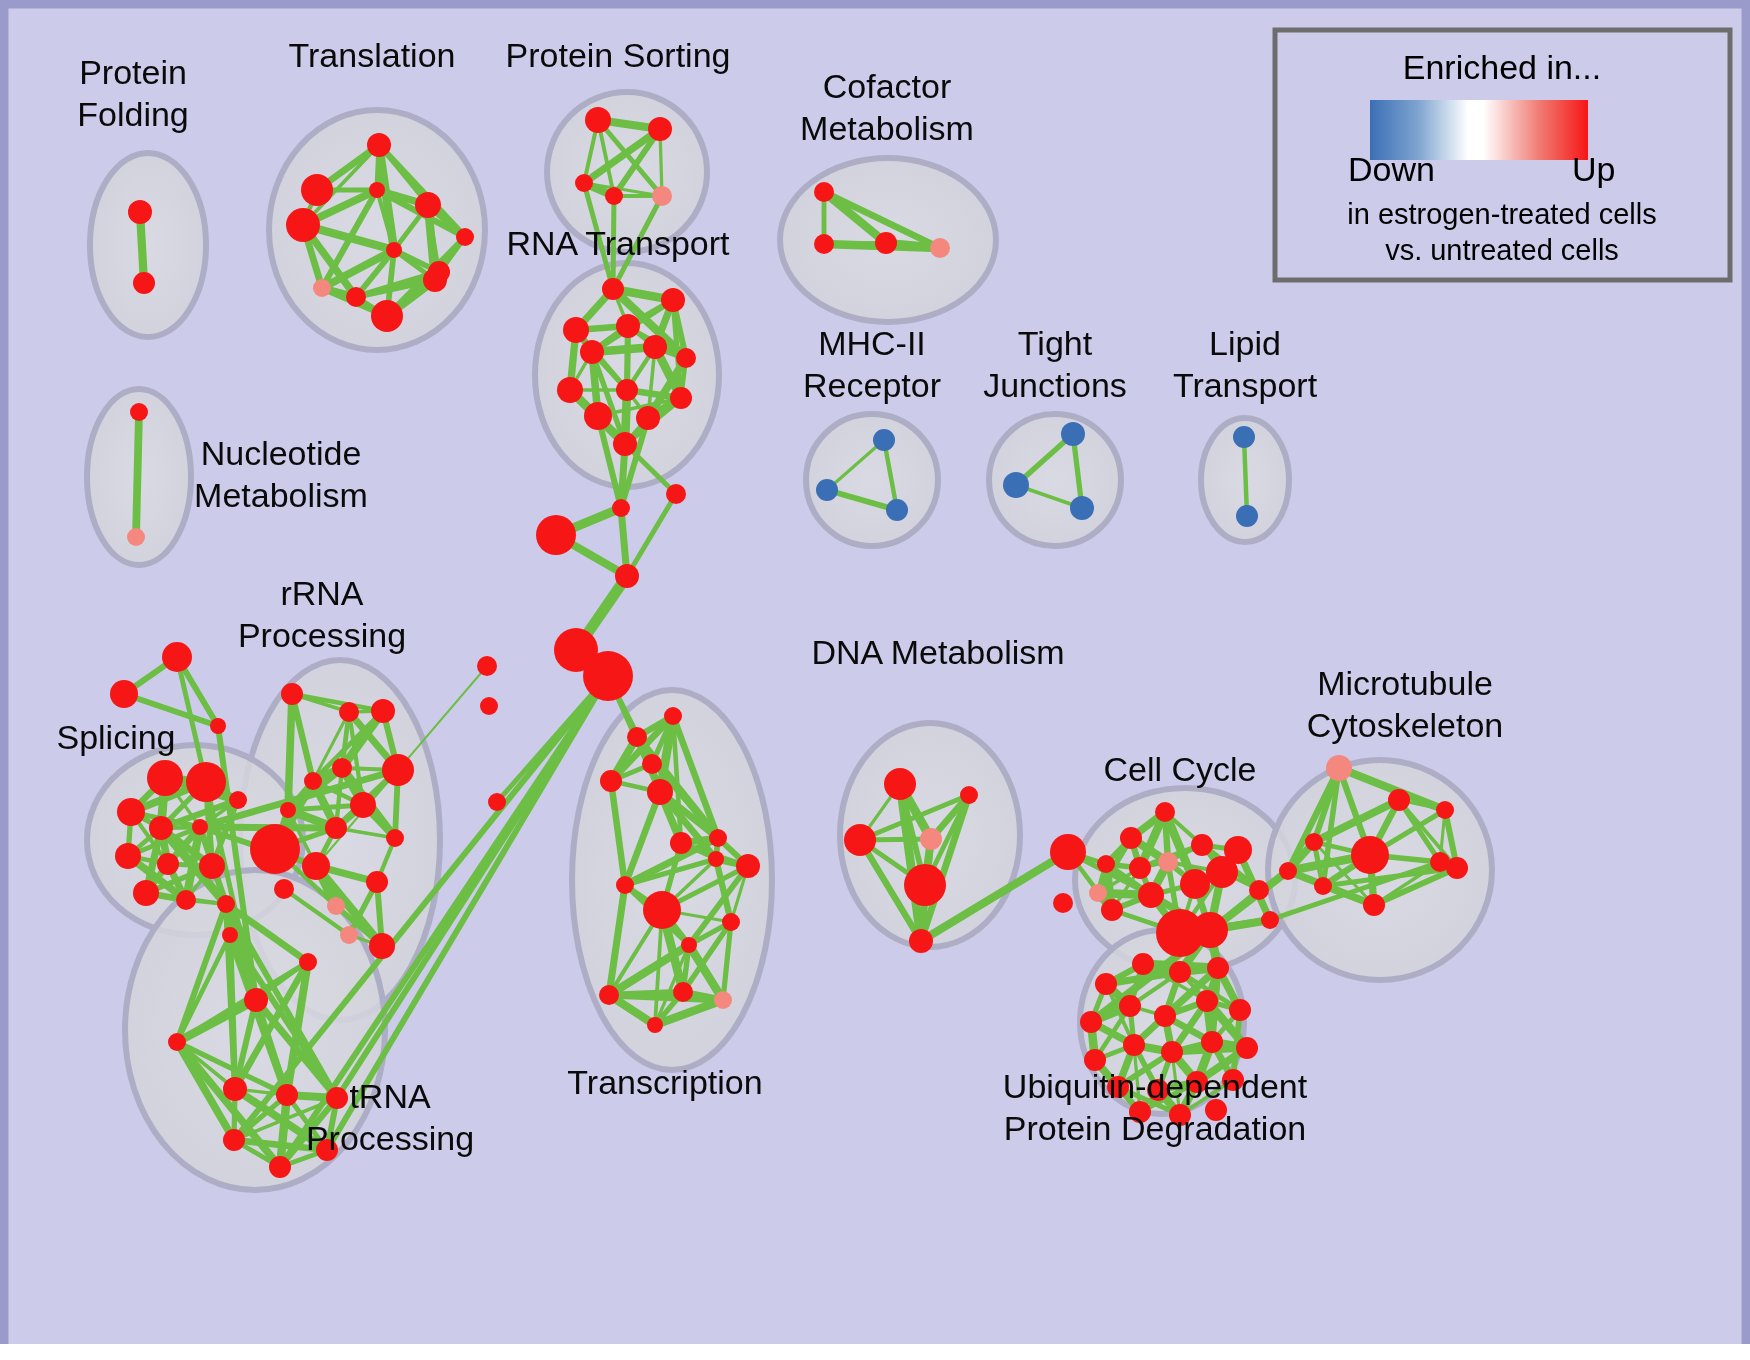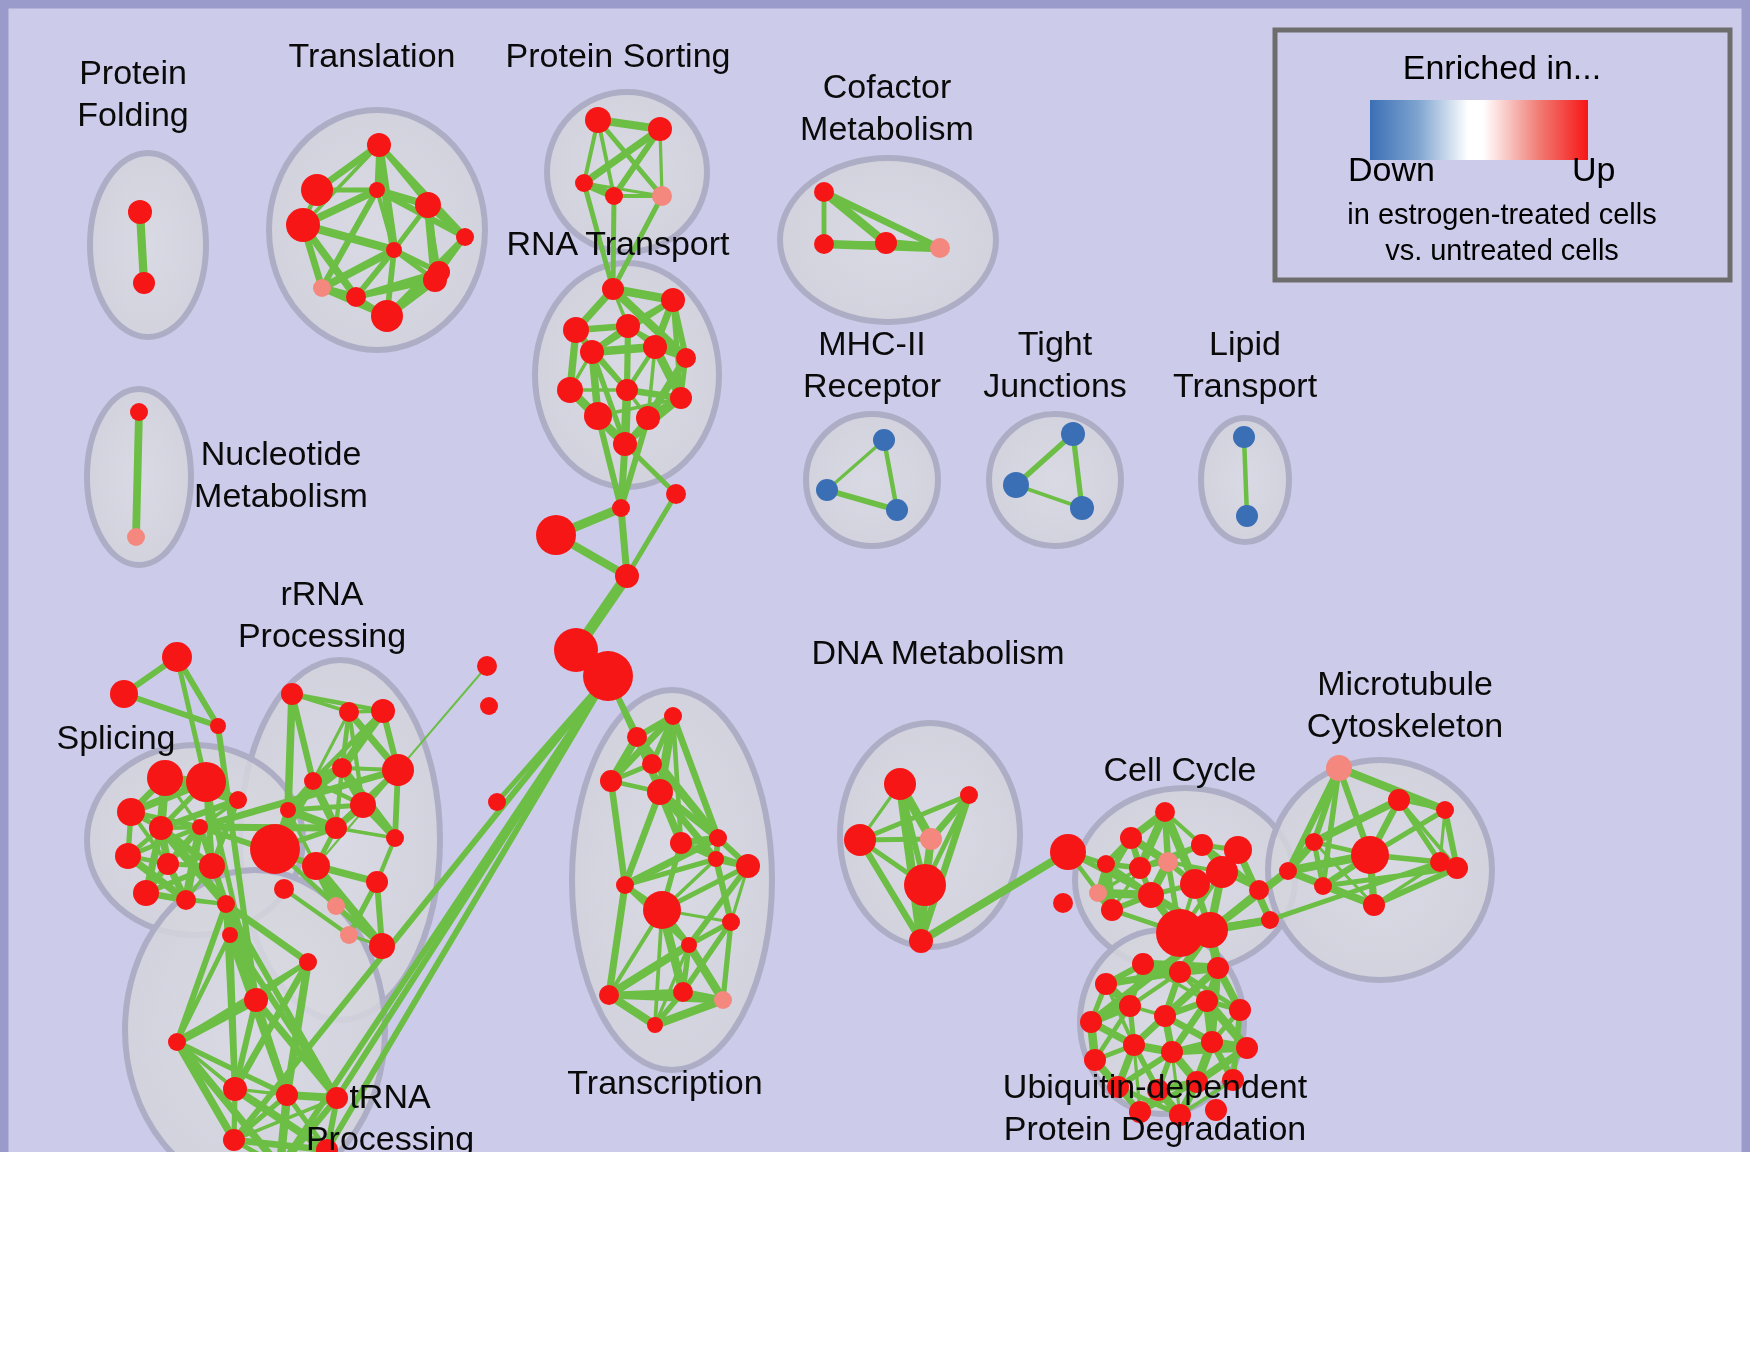--- a/index.html
+++ b/index.html
@@ -1,17 +1,17 @@
 <!DOCTYPE html>
 <html><head>
 <meta charset="utf-8">
 <style>
   html,body{margin:0;padding:0;background:#ffffff;}
   body{font-family:"Liberation Sans", sans-serif;}
-  #canvas-wrap{position:relative;width:1750px;height:1152px;overflow:hidden;}
+  #canvas-wrap{position:relative;width:1750px;height:1344px;overflow:hidden;}
   svg#network{display:block;width:1750px;height:1360px;}
   .cluster-label{
     font-family:"Liberation Sans", sans-serif;
     font-size:34px;
     fill:#0a0a0a;
     text-anchor:middle;
     dominant-baseline:middle;
     font-weight:400;
   }
   .legend-text{

